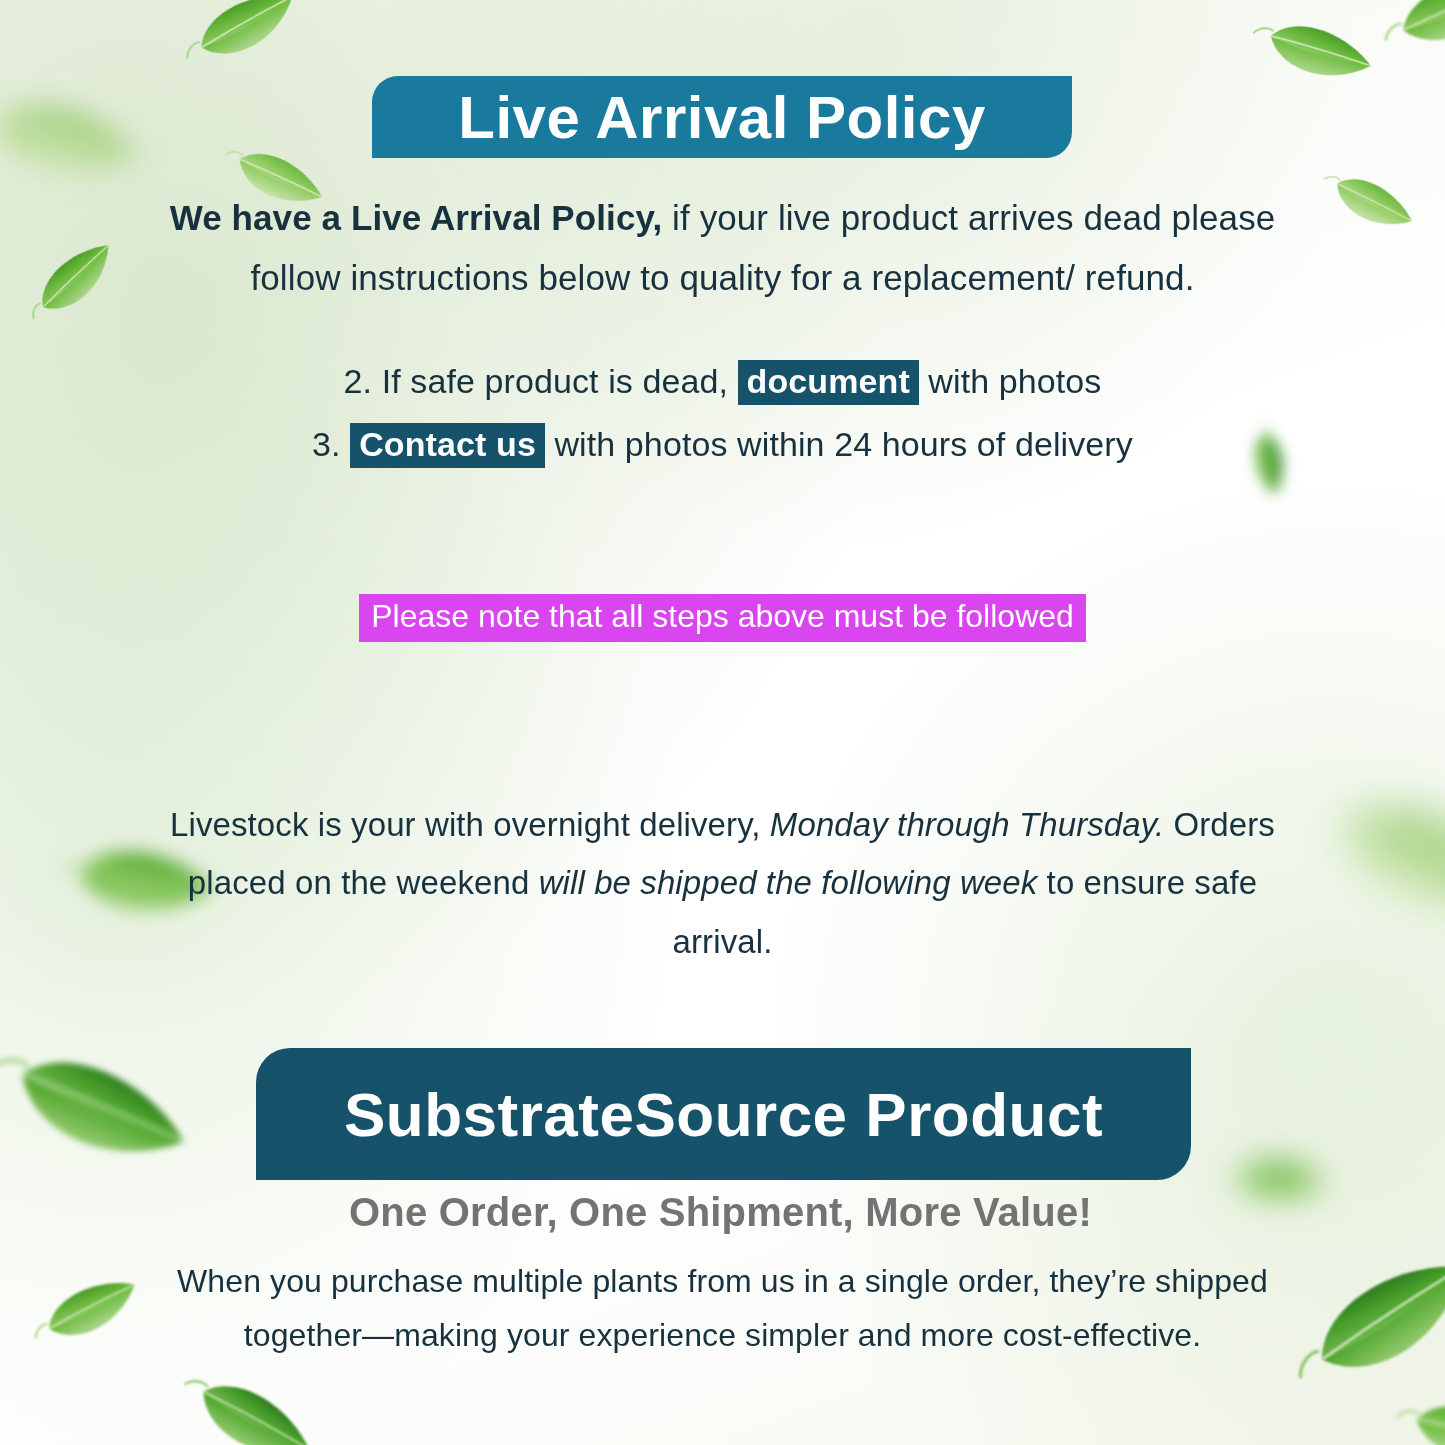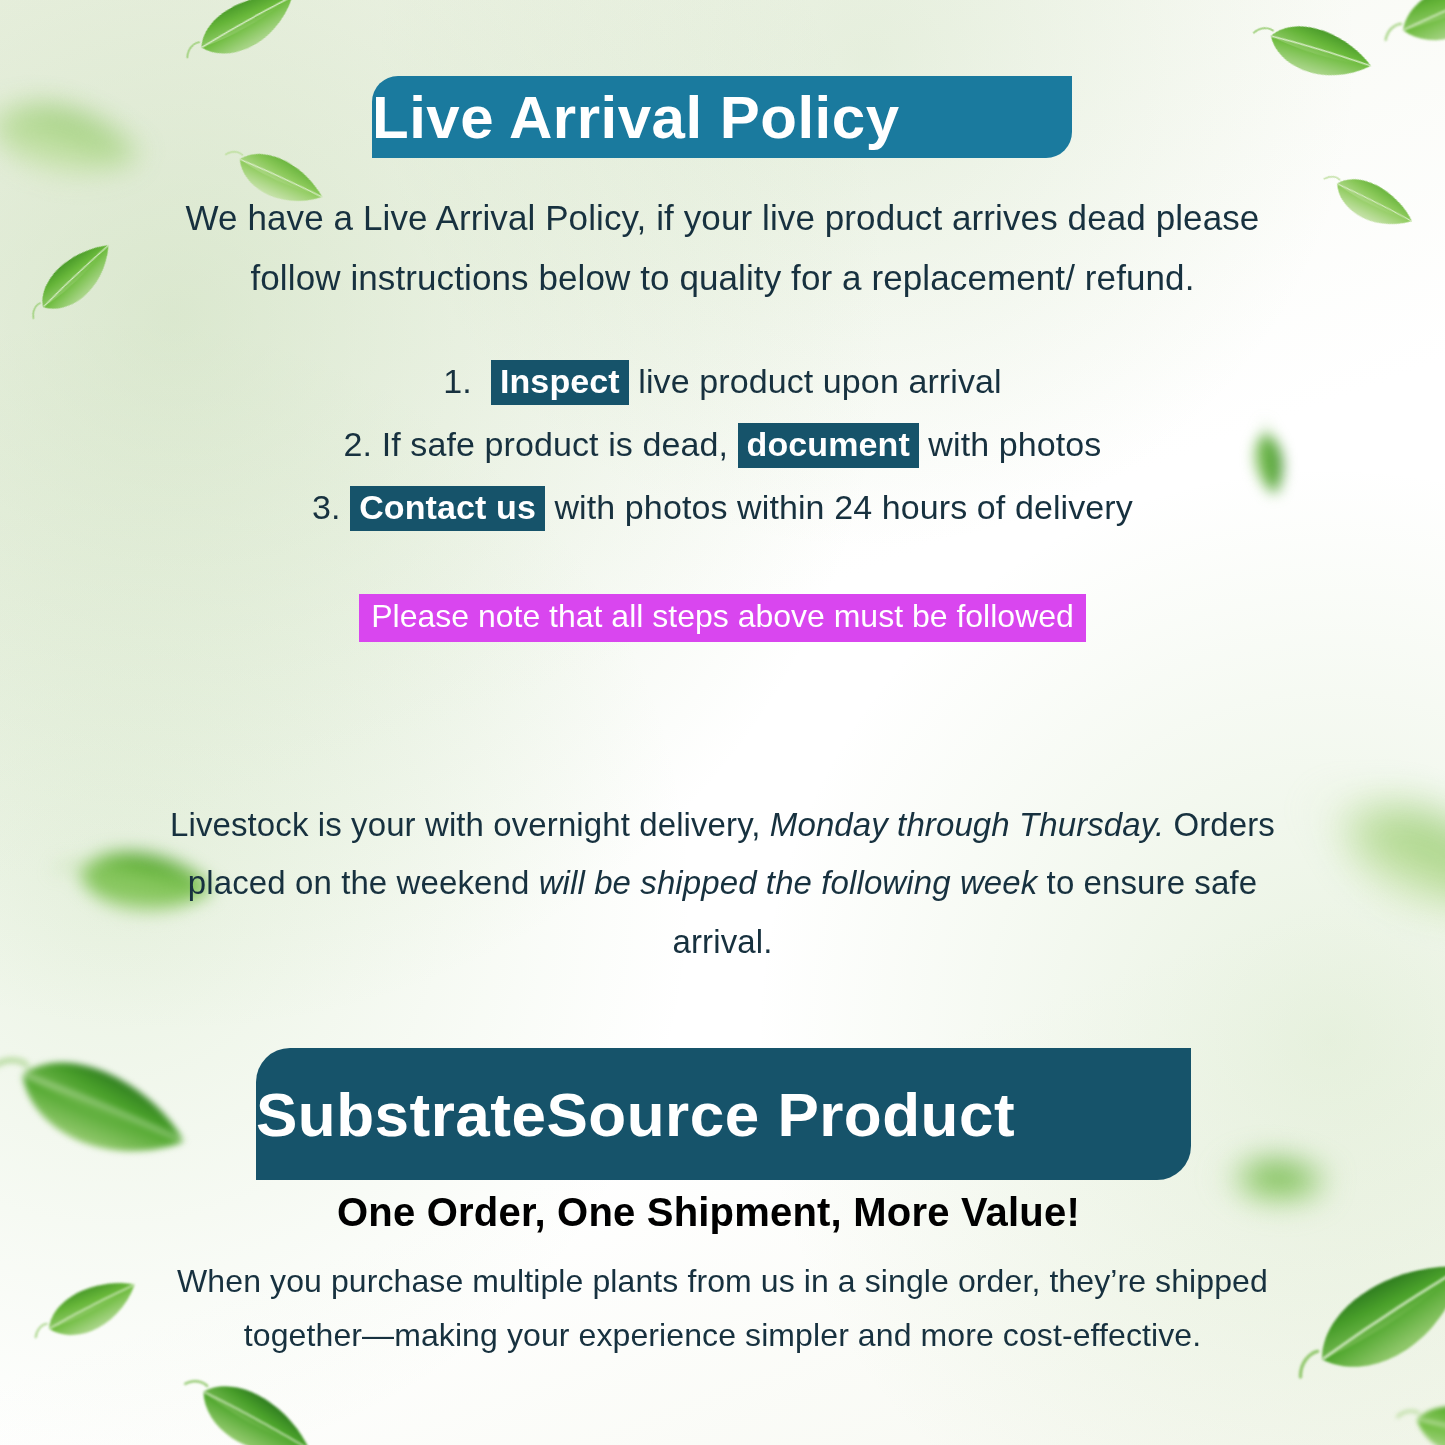--- a/index.html
+++ b/index.html
@@ -23,21 +23,21 @@
   }
   .leaf{position:absolute;}
   .leaf svg{display:block;overflow:visible;}
 
   
   .page{position:relative;z-index:2;width:1445px;height:1445px;}
 
   
   .banner{
     position:absolute;
-    display:flex;align-items:center;justify-content:flex-start;
+    display:flex;align-items:center;justify-content:center;
     color:#ffffff;
     font-weight:700;
     letter-spacing:.5px;
     white-space:nowrap;
   }
   #banner-live{
     left:372px;top:76px;width:700px;height:82px;
     background:#1a7a9e;
     border-radius:26px 0 26px 0;
     font-size:60px;
@@ -50,21 +50,21 @@
   }
 
   
   .intro{
     position:absolute;left:150px;top:188px;width:1145px;
     text-align:center;
     color:#17313f;
     font-size:35px;line-height:1.72;
     letter-spacing:.1px;
   }
-  .intro b{font-weight:400;}
+  .intro b{font-weight:700;}
 
   .steps{
     position:absolute;left:150px;top:350px;width:1145px;
     text-align:center;
     color:#17313f;
     font-size:34px;line-height:1.86;
     letter-spacing:.1px;
   }
   .steps .row{display:block;}
   .hl{
@@ -89,23 +89,23 @@
   .shipping{
     position:absolute;left:150px;top:796px;width:1145px;
     text-align:center;
     color:#17313f;
     font-size:33px;line-height:1.77;
     letter-spacing:.1px;
   }
   .shipping i{}
 
   .subhead{
-    position:absolute;left:136px;top:1190px;width:1145px;
-    text-align:center;
-    color:#000000;
+    position:absolute;left:148px;top:1190px;width:1145px;
+    text-align:center;
+    color:#737373;
     font-weight:700;
     font-size:40px;letter-spacing:.2px;
   }
   .outro{
     position:absolute;left:150px;top:1255px;width:1145px;
     text-align:center;
     color:#17313f;
     font-size:32px;line-height:1.68;
     letter-spacing:.1px;
   }
@@ -443,24 +443,20 @@
 
   <div class="banner" id="banner-live">
     <span>Live Arrival Policy</span>
   </div>
 
   <div class="intro">
     <b>We have a Live Arrival Policy,</b><span> if your live product arrives dead please follow instructions below to quality for a replacement/ refund.</span>
   </div>
 
   <div class="steps">
-    <span class="row">
-      <span>1.</span>&nbsp;
-      <span class="hl">Inspect</span><span> live product upon arrival</span>
-    </span>
     <span class="row">
       <span>2.</span>
       <span>If safe product is dead, </span><span class="hl">document</span><span> with photos</span>
     </span>
     <span class="row">
       <span>3.</span>
       <span class="hl">Contact us</span><span> with photos within 24 hours of delivery</span>
     </span>
   </div>
 

